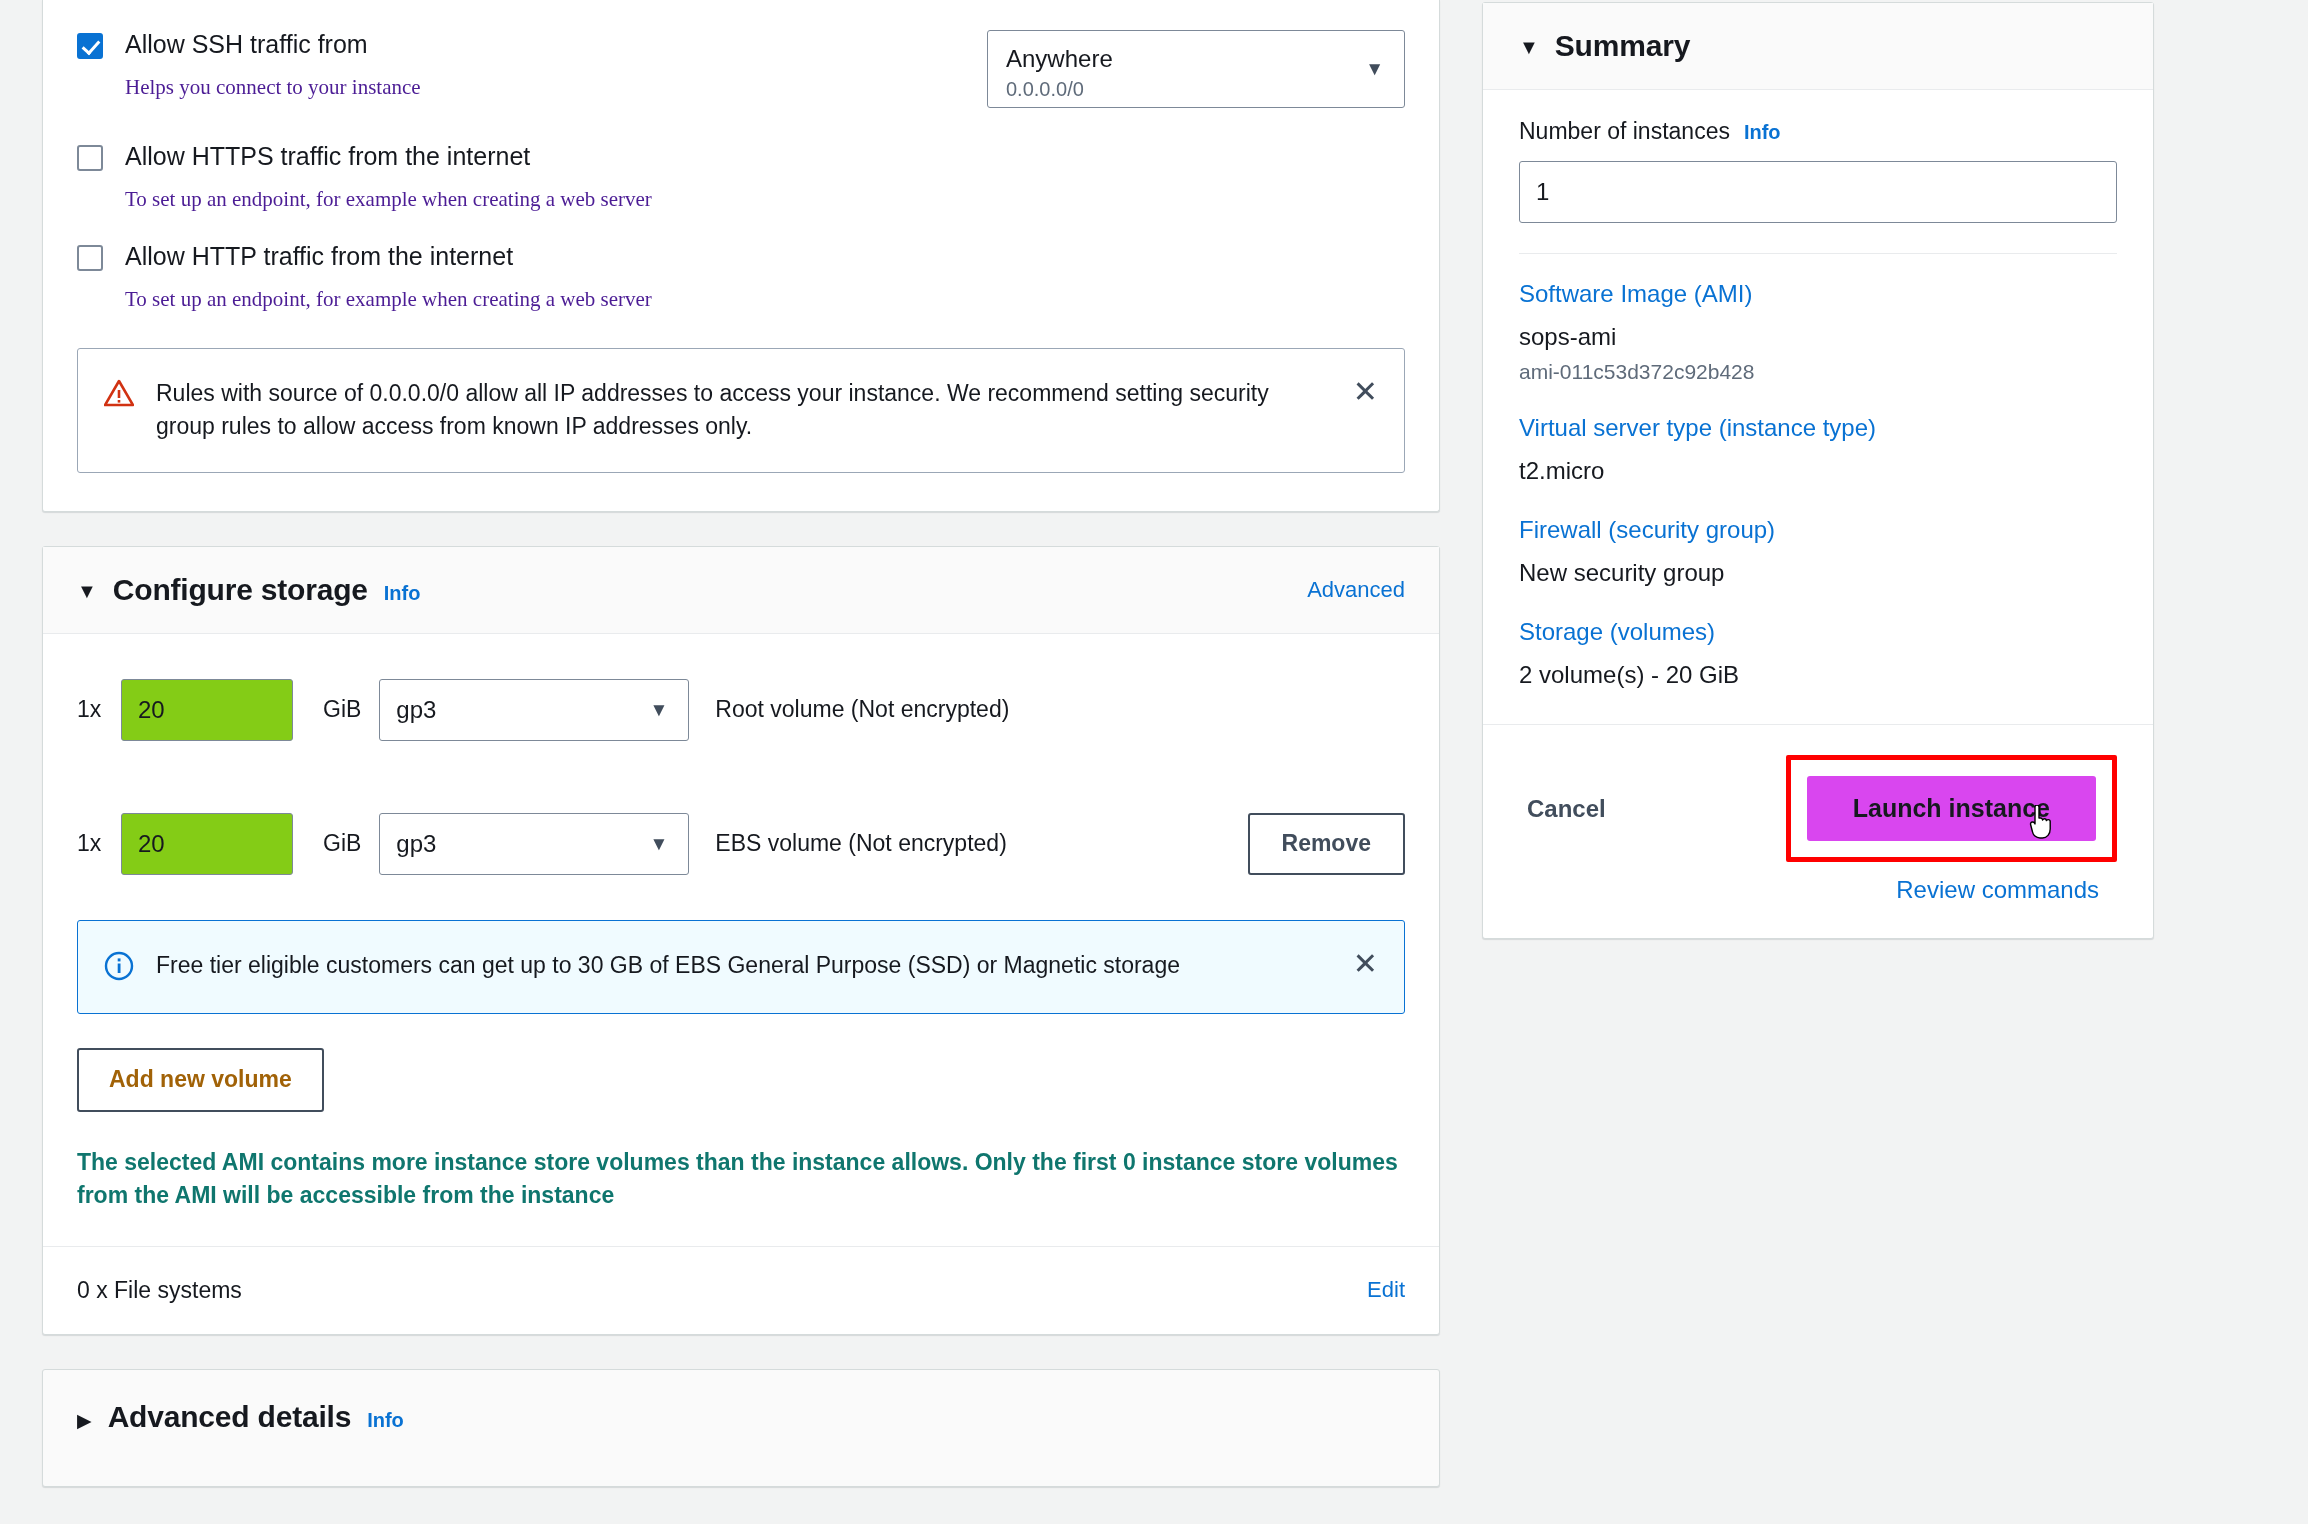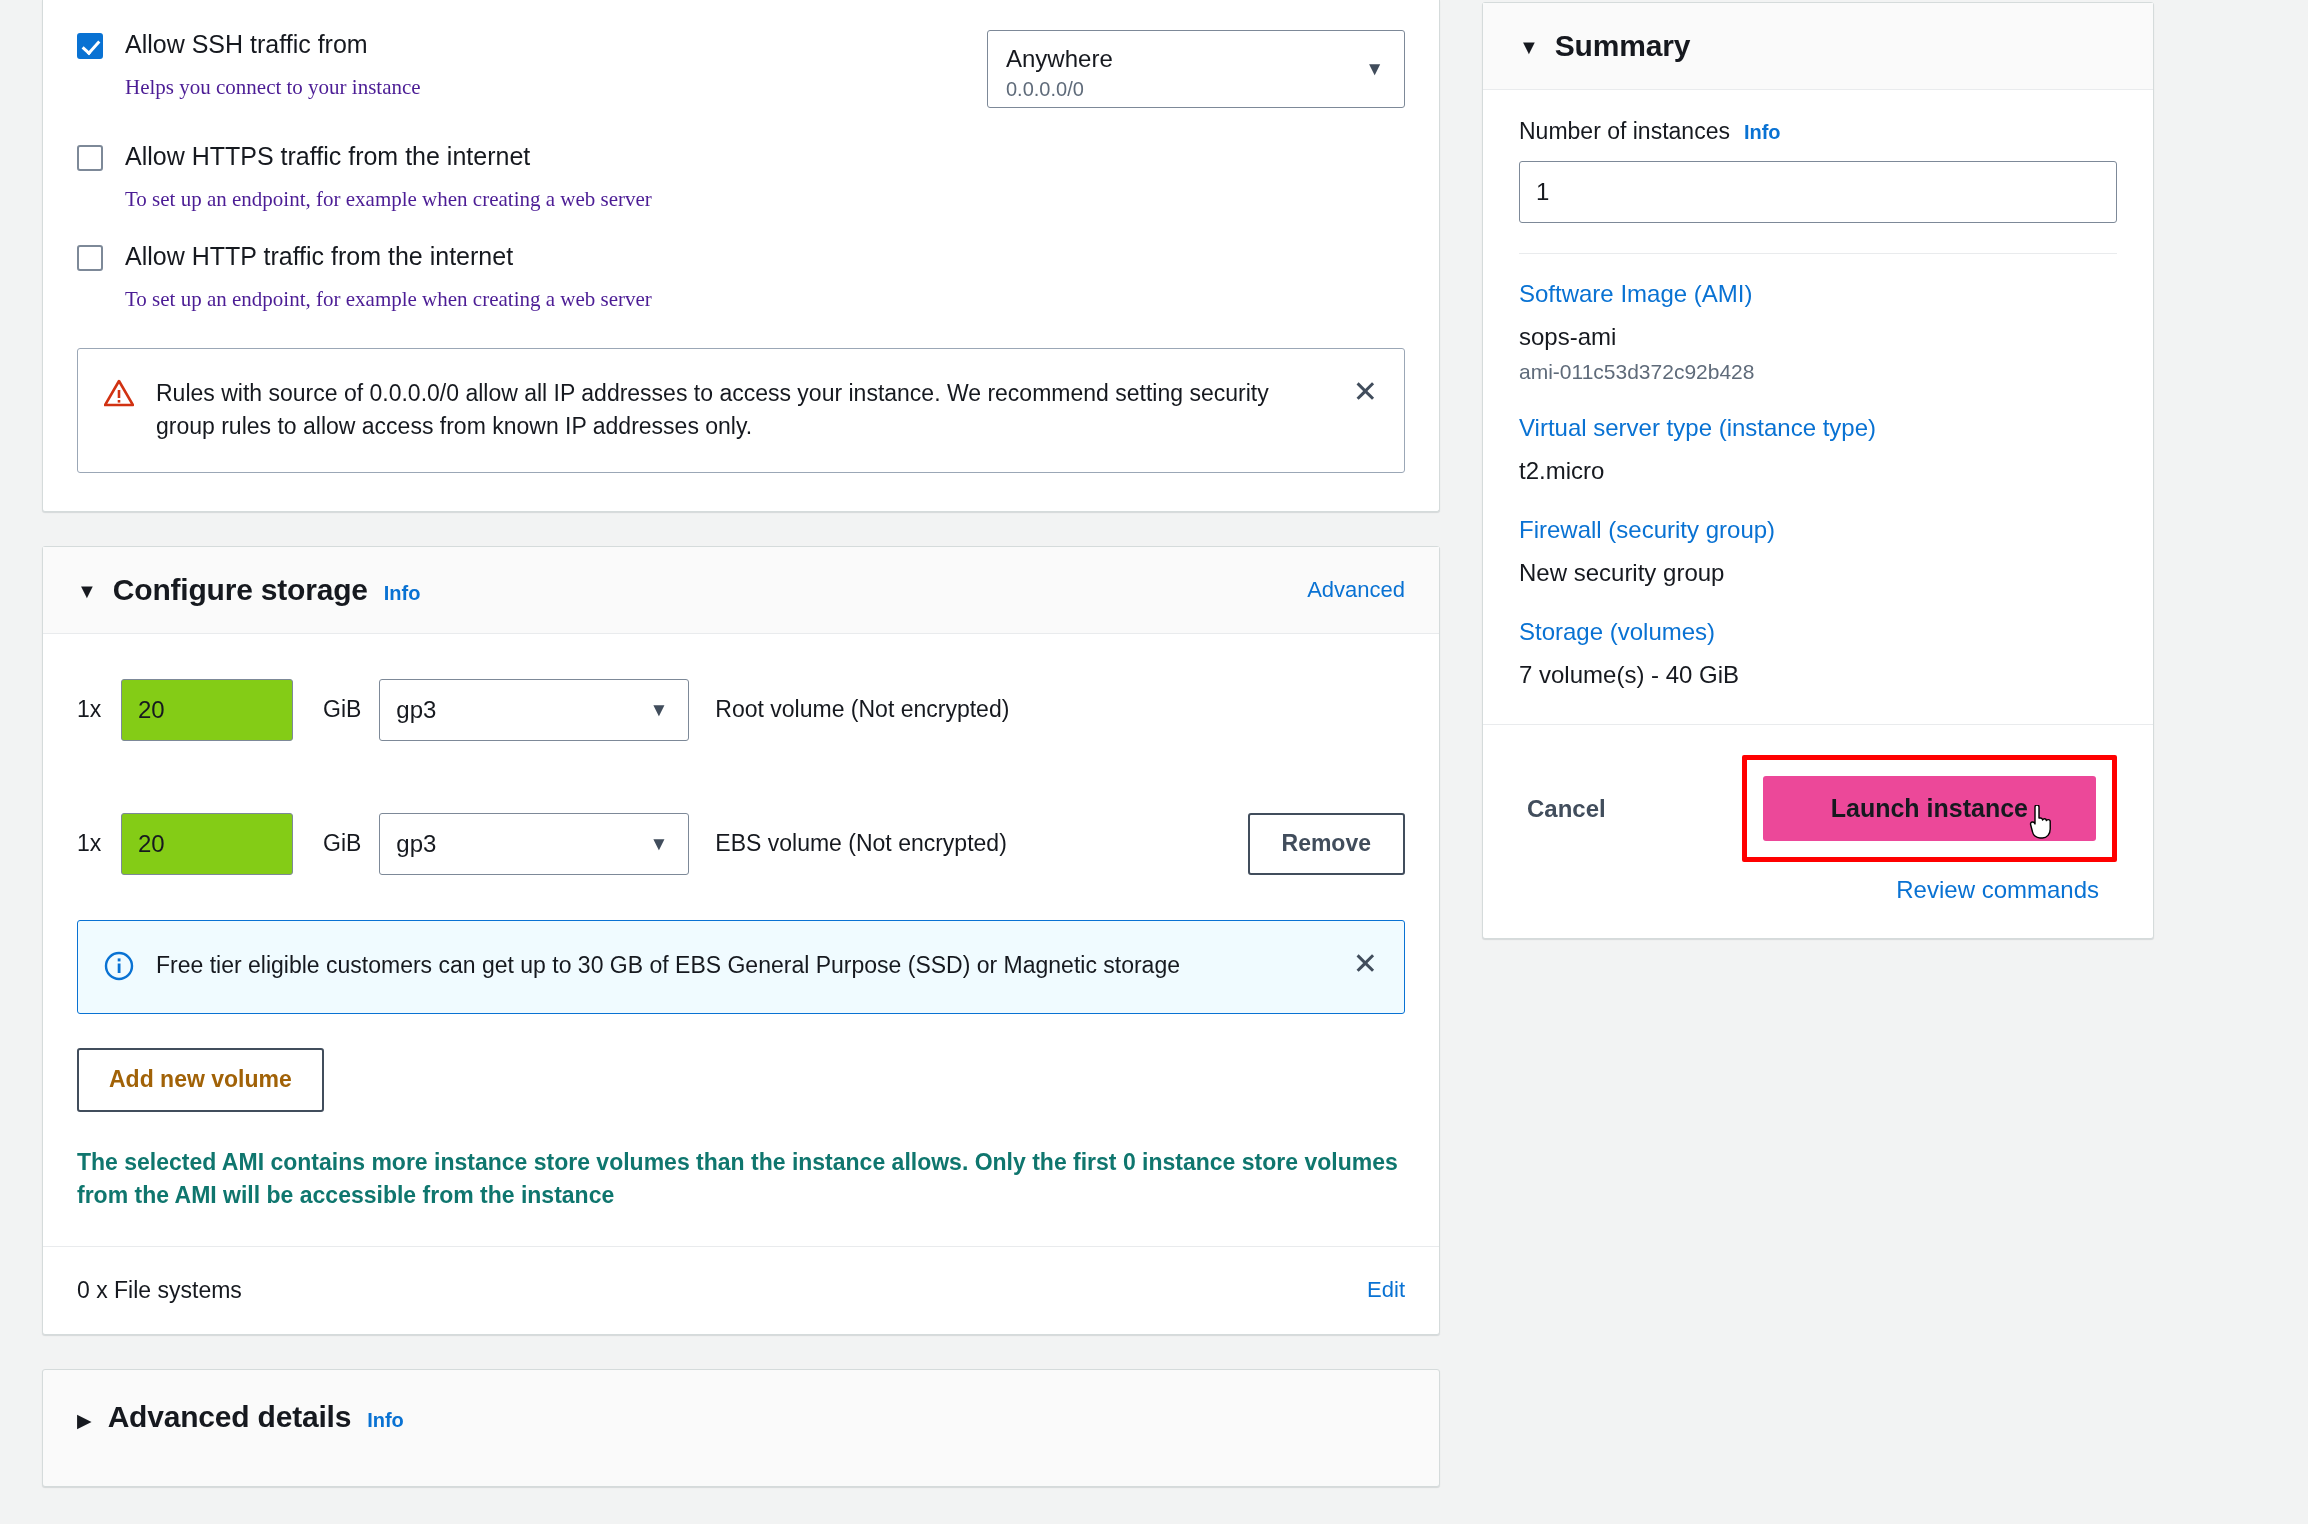--- a/index.html
+++ b/index.html
@@ -379,28 +379,28 @@
     cursor: pointer;
     padding: 0 8px;
   }
   .launch-wrap {
     position: relative;
     padding: 16px;
     border: 5px solid #ff0000;
     border-radius: 2px;
   }
   .btn-launch {
-    background: #ec4899;
+    background: #d946ef;
     border: none;
     border-radius: 3px;
     color: #16191f;
     font-size: 25px;
     font-weight: bold;
     font-family: "Liberation Sans", sans-serif;
-    padding: 18px 68px;
+    padding: 18px 46px;
     cursor: pointer;
     position: relative;
   }
   .cursor-hand {
     position: absolute;
     right: 58px;
     bottom: 18px;
     width: 26px;
     height: 34px;
     pointer-events: none;
@@ -570,21 +570,21 @@
           <div class="sum-val">t2.micro</div>
         </div>
 
         <div class="sum-group">
           <a class="sum-link" href="#">Firewall (security group)</a>
           <div class="sum-val">New security group</div>
         </div>
 
         <div class="sum-group">
           <a class="sum-link" href="#">Storage (volumes)</a>
-          <div class="sum-val">7 volume(s) - 40 GiB</div>
+          <div class="sum-val">2 volume(s) - 20 GiB</div>
         </div>
       </div>
 
       <div class="sum-footer">
         <div class="footer-row">
           <button class="btn-cancel">Cancel</button>
           <div class="launch-wrap">
             <button class="btn-launch">Launch instance</button>
             <span class="cursor-hand">
               <svg width="26" height="34" viewBox="0 0 26 34">

